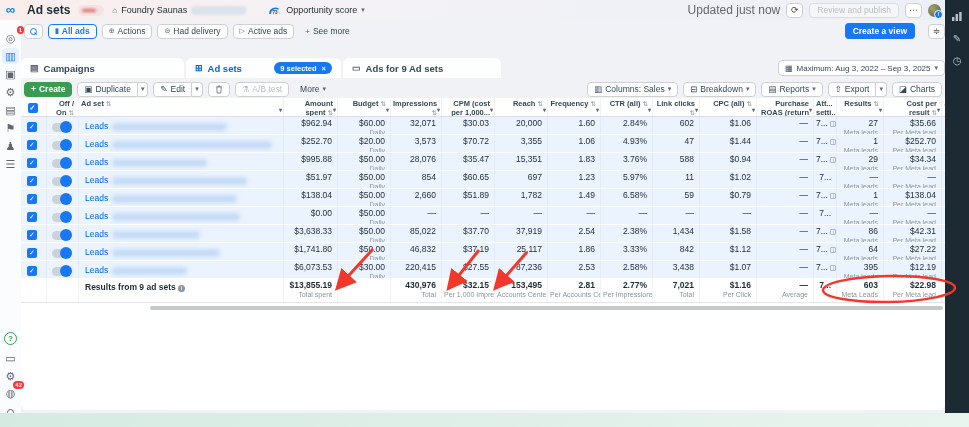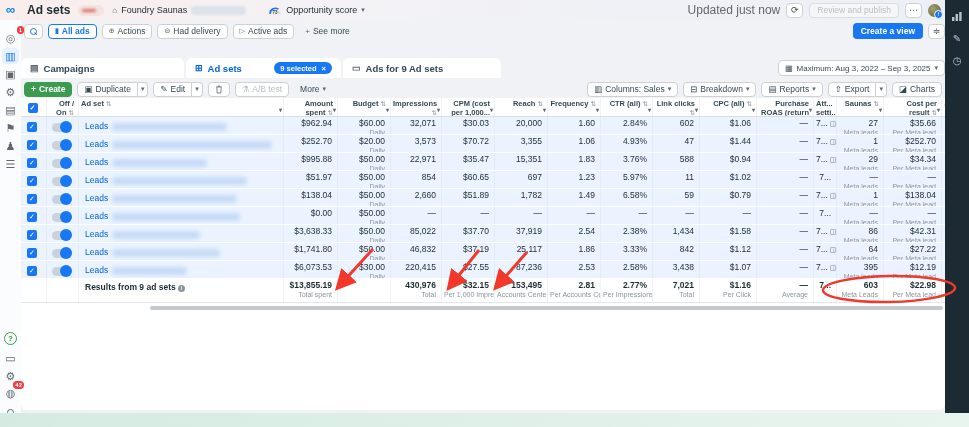--- a/index.html
+++ b/index.html
@@ -45,21 +45,21 @@
   #filter-row { position:absolute; left:21px; right:24px; top:20px; height:22px; display:flex; align-items:center; gap:5px; padding-left:3px; z-index:4; }
   .pill { display:flex; align-items:center; gap:3px; border:1px solid #CED0D4; background:#fff; border-radius:4px;
           height:15px; padding:0 6px; font-size:8.5px; color:#344854; cursor:pointer; white-space:nowrap; }
   .pill.primary { border-color:#1877F2; color:#1877F2; font-weight:bold; }
   .pill.ghost { border:none; background:transparent; }
   .mag { position:relative; width:7px; height:7px; display:inline-block; }
   .mag::before { content:""; position:absolute; left:0; top:0; width:5px; height:5px; border:1.3px solid #1877F2; border-radius:50%; }
   .mag.grey::before { border-color:#606770; }
   .mag::after { content:""; position:absolute; right:0; bottom:0; width:3px; height:1.3px; background:#1877F2; transform:rotate(45deg); }
   .mag.grey::after { background:#606770; }
-  .fr-right { margin-left:auto; display:flex; gap:5px; align-items:center; }
+  .fr-right { margin-left:auto; display:flex; gap:13px; align-items:center; }
   .btn-blue { background:#1877F2; color:#fff; border:none; border-radius:4px; height:16px; padding:0 8px; font-size:8.5px; font-weight:bold; cursor:pointer; }
   
   #search-row { position:absolute; left:21px; right:24px; top:42px; height:16px; background:#fff; border-bottom:1px solid #E4E6EB; z-index:4;
                 display:flex; align-items:center; padding-left:14px; }
   #search-row input { border:none; outline:none; font-size:8.5px; color:#606770; width:300px; font-family:"Liberation Sans",sans-serif; background:transparent;}
   
   #tabs-row { position:absolute; left:21px; right:24px; top:58px; height:20px; z-index:4; display:flex; gap:2px; }
   .tab { background:#fff; border-radius:6px 6px 0 0; display:flex; align-items:center; gap:5px; padding:0 9px;
          font-size:9.5px; font-weight:bold; color:#344854; cursor:pointer; }
   .tab .ticon { font-size:9px; color:#606770; }
@@ -279,21 +279,21 @@
         <div class="hcell"><span>Budget </span><span class="sort">⇅</span><span class="hcaret">▾</span></div>
         <div class="hcell"><span>Impressions </span><span class="sort">⇅</span><span class="hcaret">▾</span></div>
         <div class="hcell"><span>CPM (cost per 1,000... </span><span class="hcaret">▾</span></div>
         <div class="hcell"><span>Reach </span><span class="sort">⇅</span><span class="hcaret">▾</span></div>
         <div class="hcell"><span>Frequency </span><span class="sort">⇅</span><span class="hcaret">▾</span></div>
         <div class="hcell"><span>CTR (all) </span><span class="sort">⇅</span><span class="hcaret">▾</span></div>
         <div class="hcell"><span>Link clicks </span><span class="sort">⇅</span><span class="hcaret">▾</span></div>
         <div class="hcell"><span>CPC (all) </span><span class="sort">⇅</span><span class="hcaret">▾</span></div>
         <div class="hcell"><span>Purchase ROAS (return on ad... </span><span class="hcaret">▾</span></div>
         <div class="hcell"><span>Att... setti... </span></div>
-        <div class="hcell"><span>Saunas </span><span class="sort">⇅</span><span class="hcaret">▾</span></div>
+        <div class="hcell"><span>Results </span><span class="sort">⇅</span><span class="hcaret">▾</span></div>
         <div class="hcell"><span>Cost per result </span><span class="sort">⇅</span><span class="hcaret">▾</span></div>
         <div class="hcell gear-head">⚙</div>
       </div>
     <div id="tbody">
         <div class="grid-row trow">
           <div class="tcell">
             <div class="checkbox">✓</div>
           </div>
           <div class="tcell">
             <div class="toggle"></div>
@@ -349,21 +349,21 @@
           </div>
           <div class="tcell">
             <div class="toggle"></div>
           </div>
           <div class="tcell name-cell">
             <span class="leads-link">Leads</span>
             <span class="name-blur" style="width: 95px;"></span>
           </div>
           <div class="tcell"><span>$995.88</span></div>
           <div class="tcell"><span>$50.00</span><span class="sub">Daily</span></div>
-          <div class="tcell"><span>22,971</span></div>
+          <div class="tcell"><span>28,076</span></div>
           <div class="tcell"><span>$35.47</span></div>
           <div class="tcell"><span>15,351</span></div>
           <div class="tcell"><span>1.83</span></div>
           <div class="tcell"><span>3.76%</span></div>
           <div class="tcell"><span>588</span></div>
           <div class="tcell"><span>$0.94</span></div>
           <div class="tcell"><span>—</span></div>
           <div class="tcell"><span>7... </span><span class="attr-i">i</span></div>
           <div class="tcell"><span>29</span><span class="sub">Meta leads</span></div>
           <div class="tcell"><span>$34.34</span><span class="sub">Per Meta lead</span></div>

